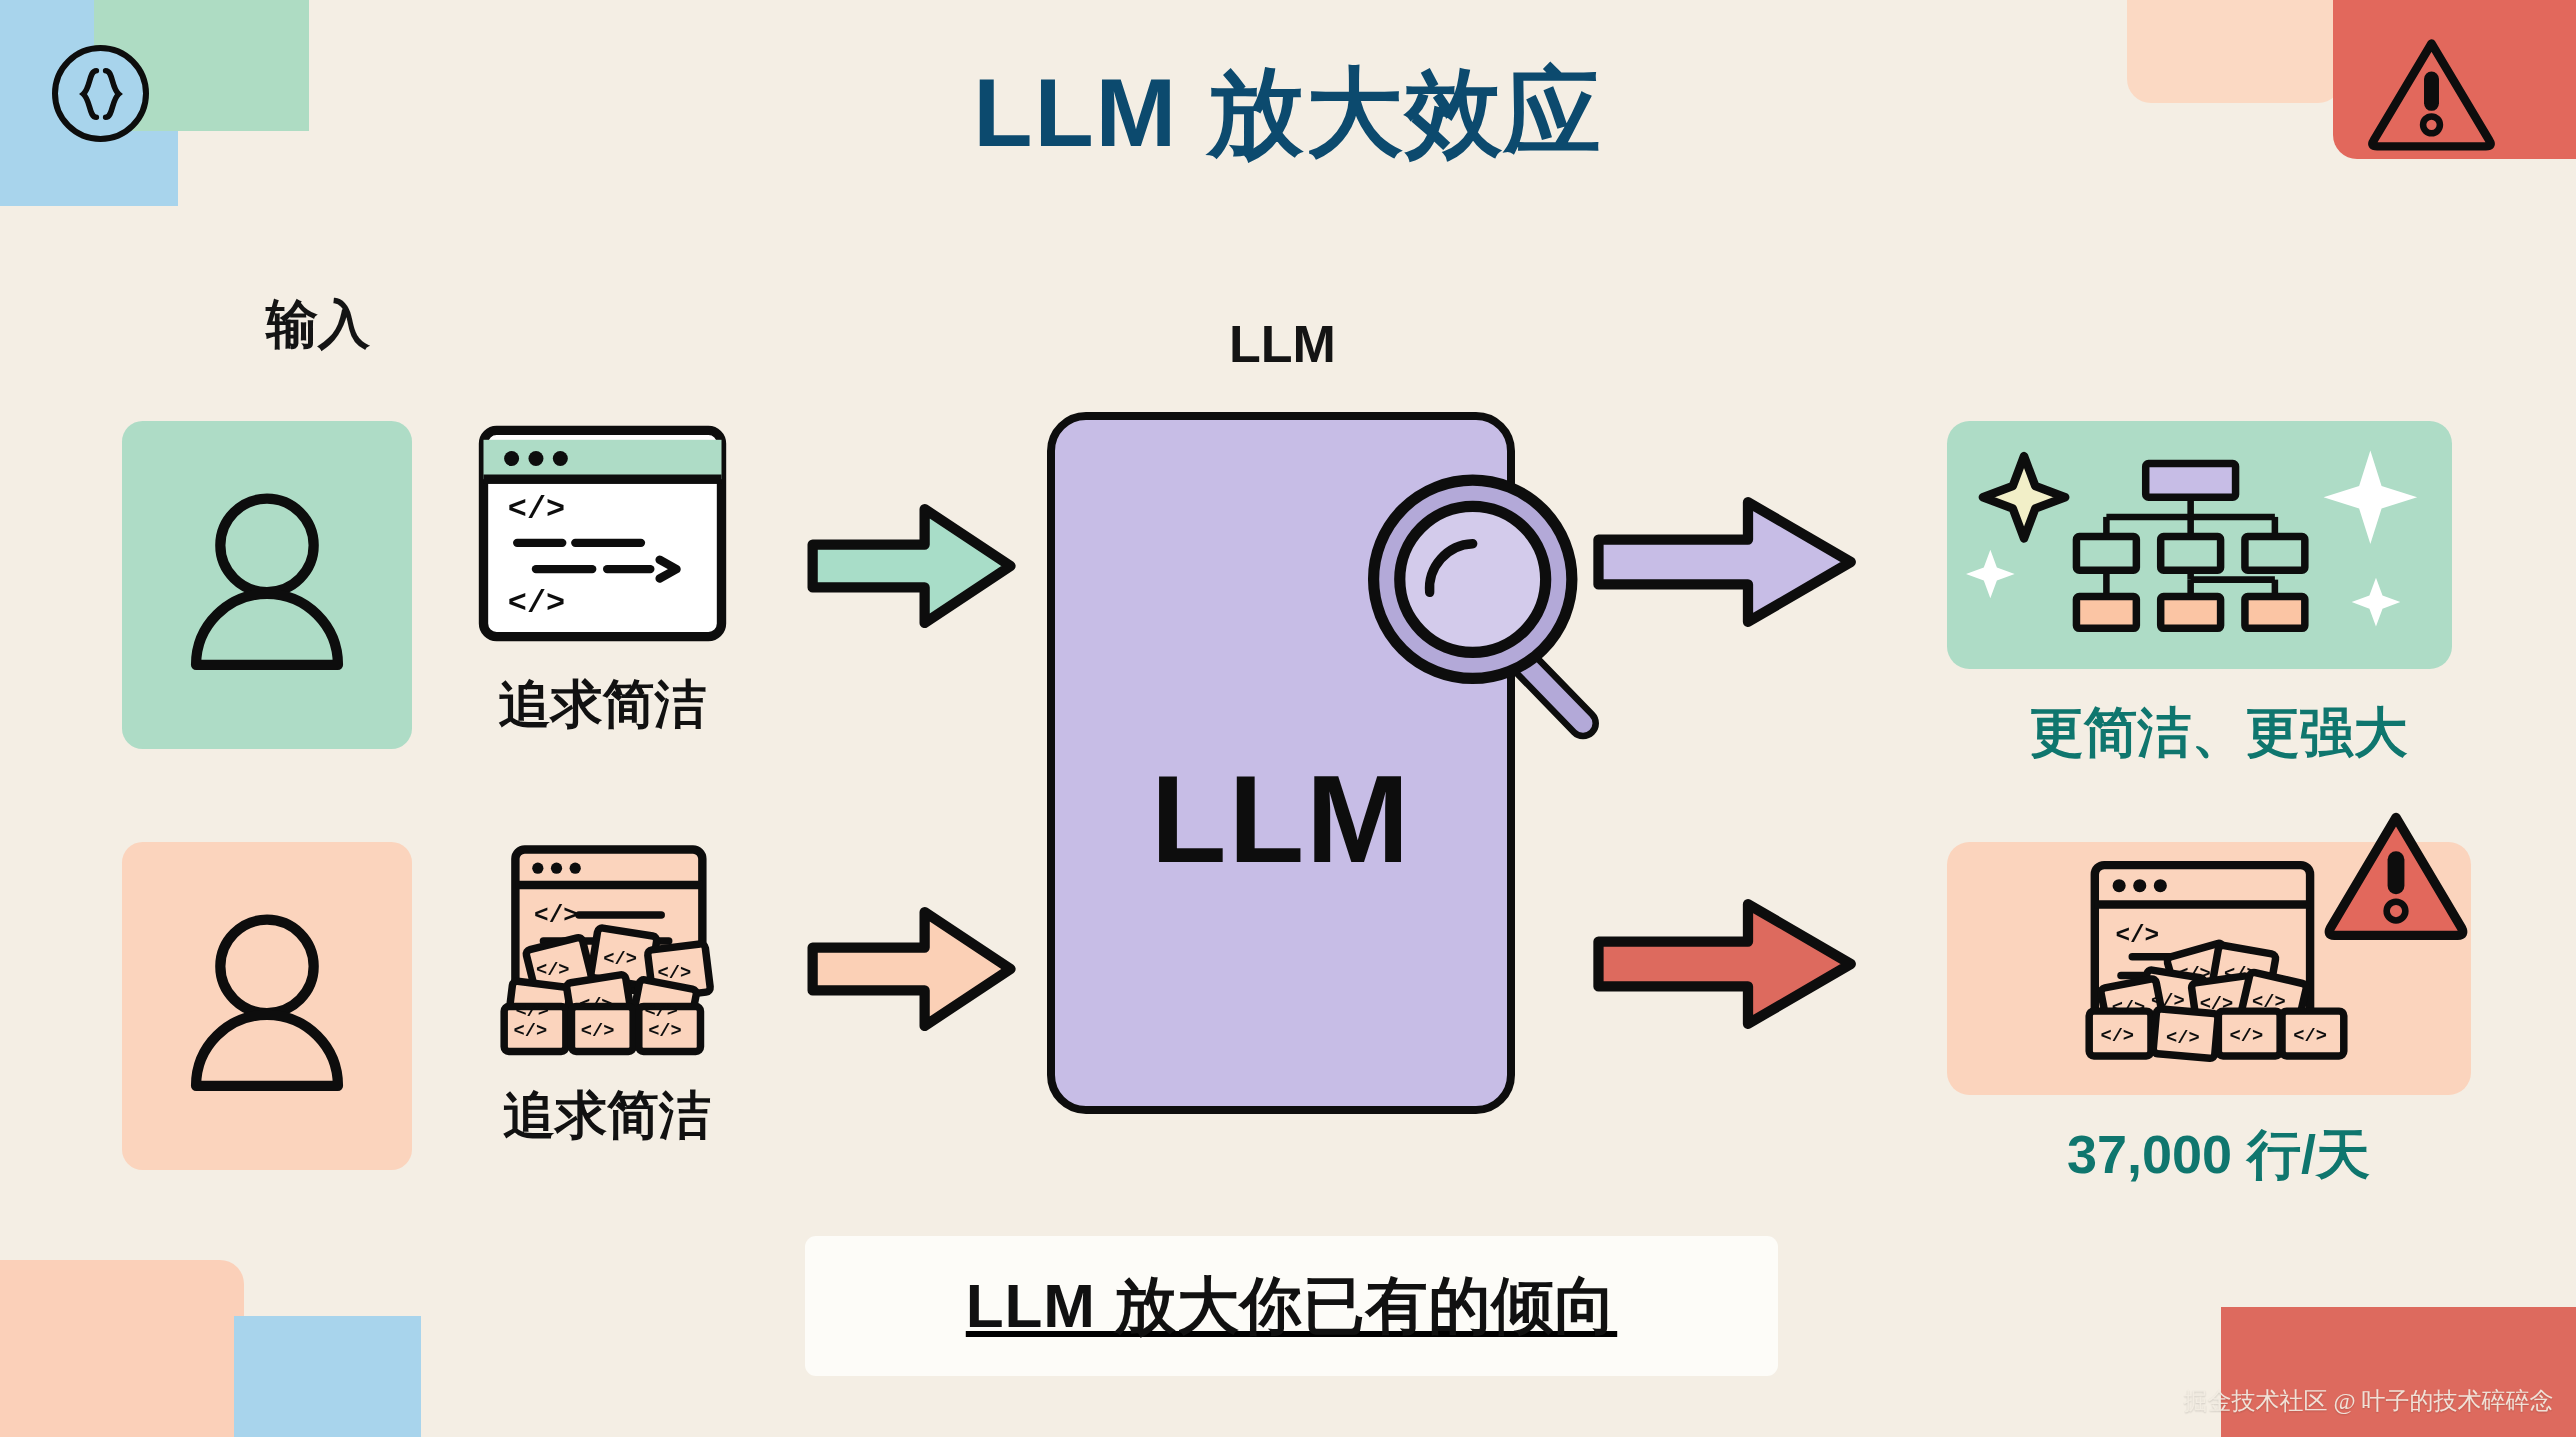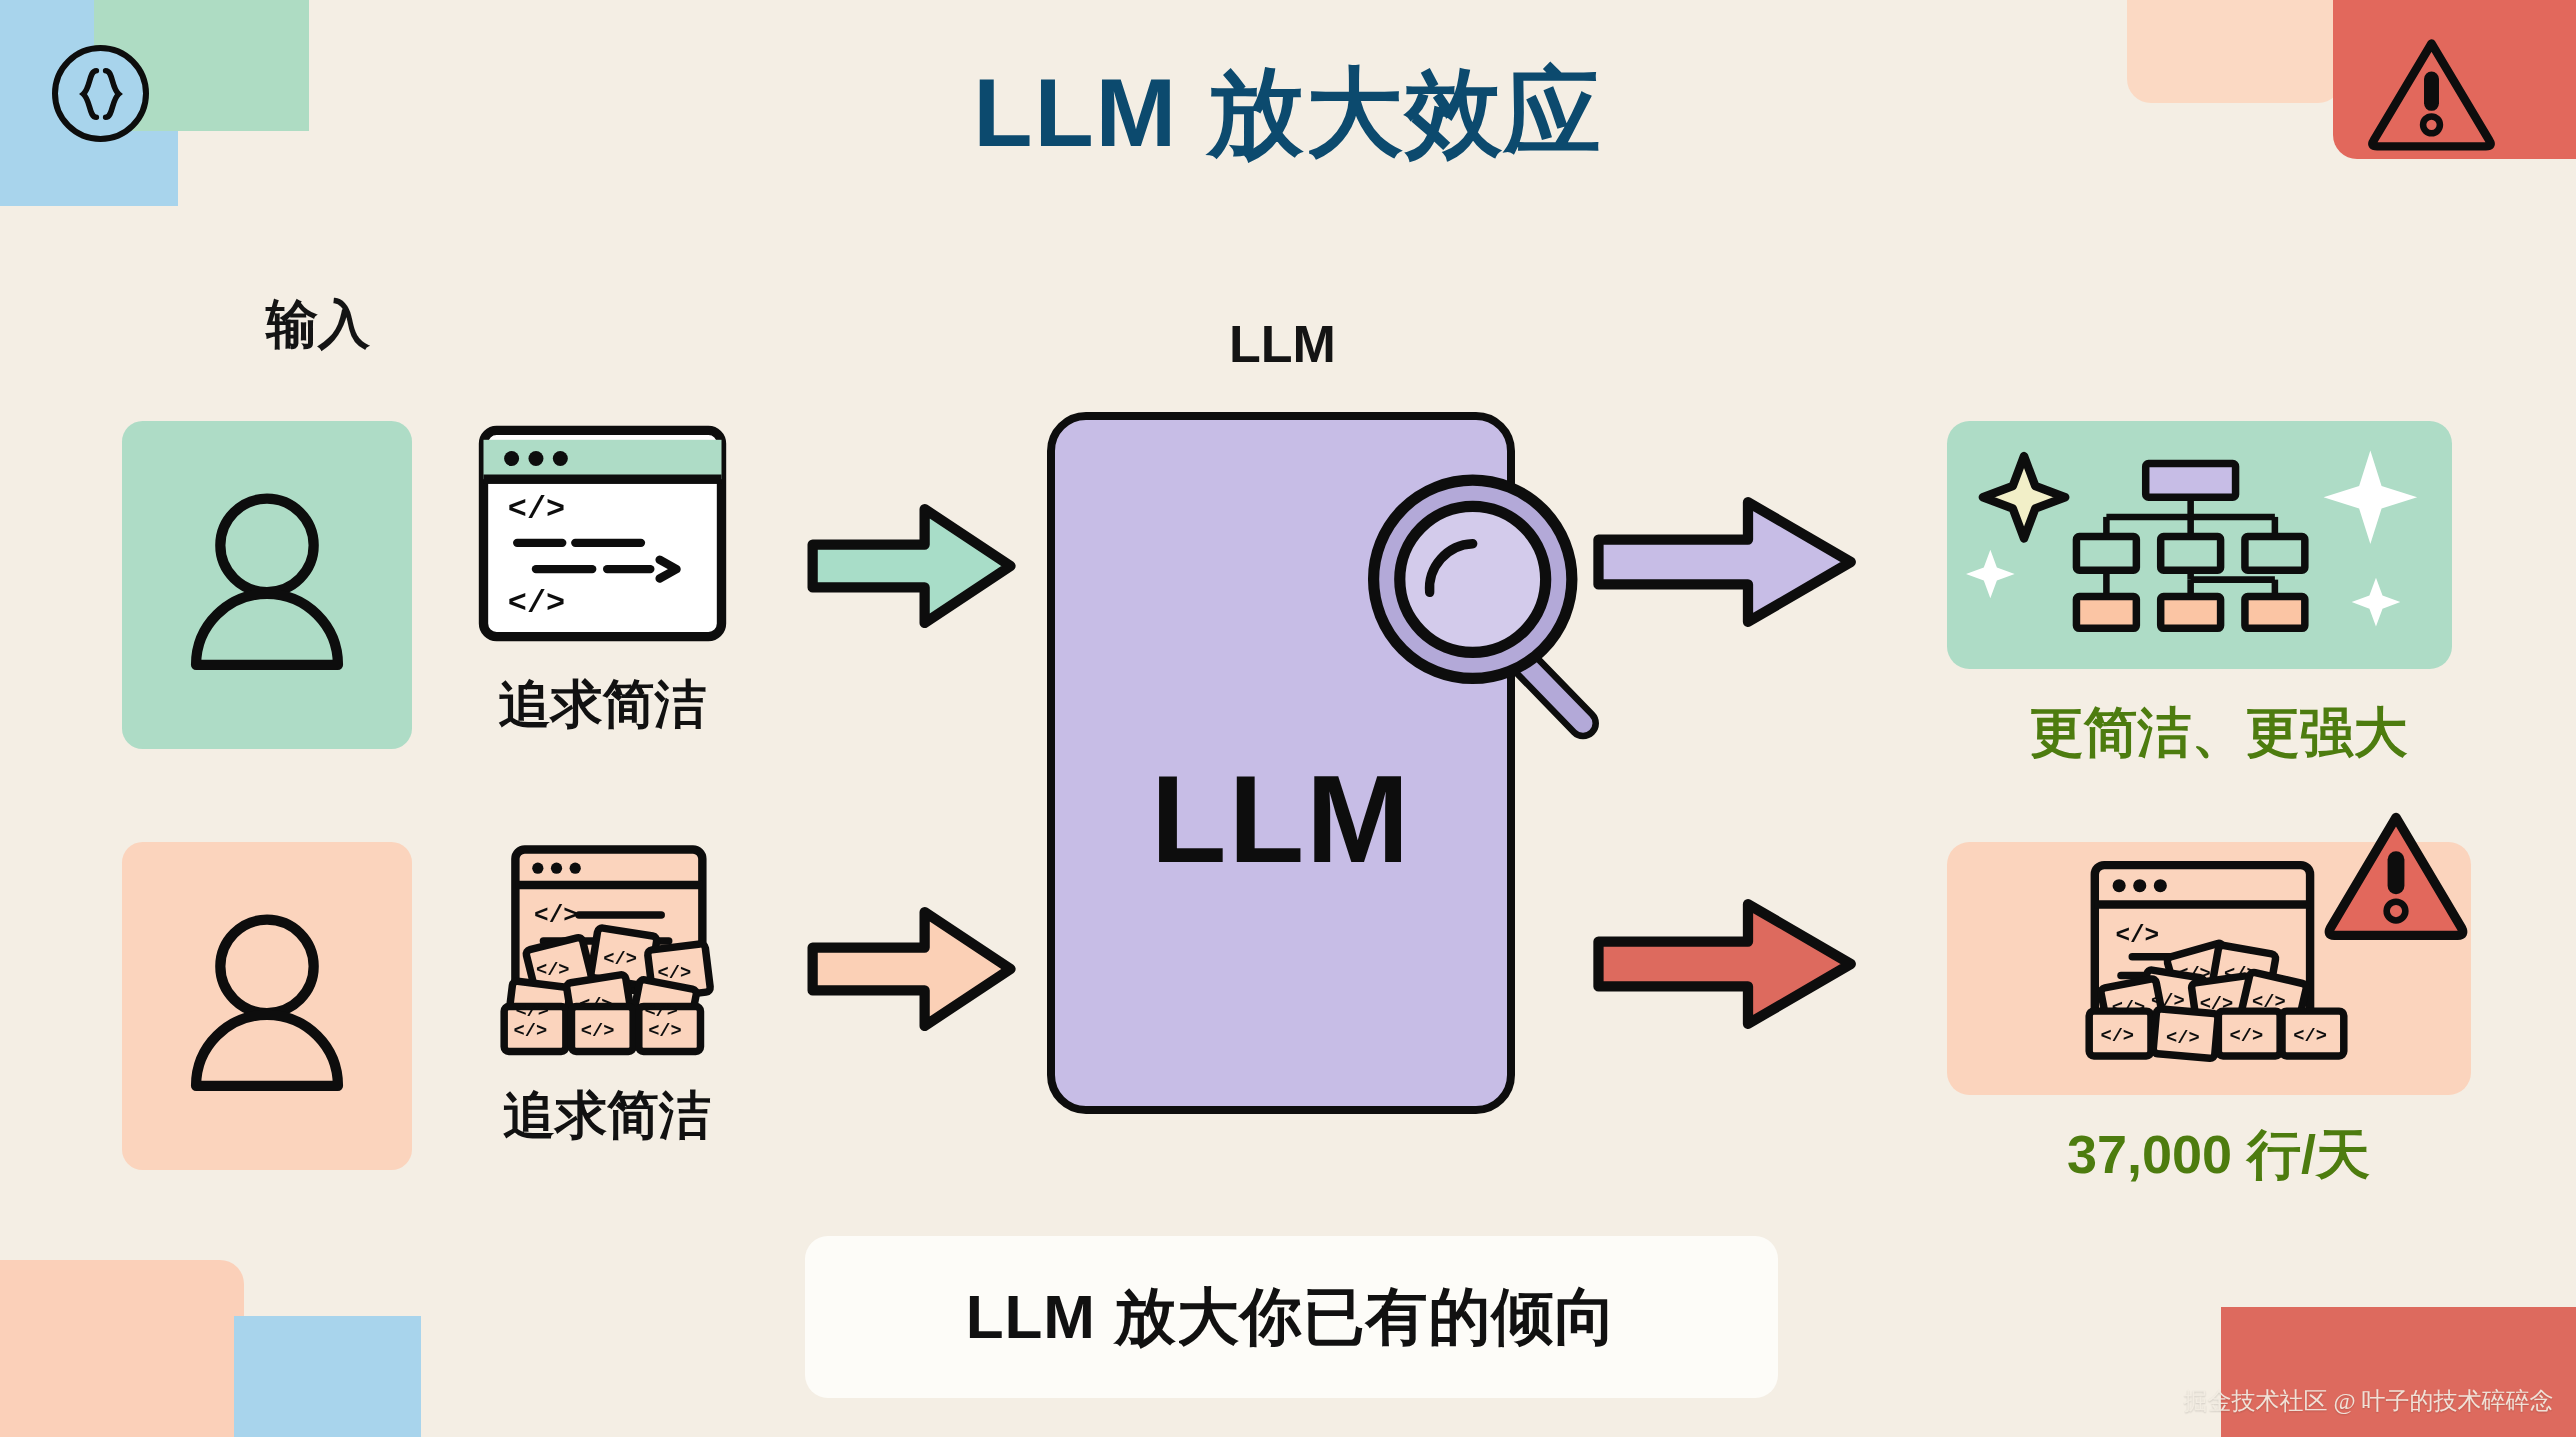--- a/index.html
+++ b/index.html
@@ -97,33 +97,33 @@
 
   
   .out-card {
     position: absolute; border-radius: 22.5px;
     display: flex; align-items: center; justify-content: center;
     overflow: visible;
   }
   .out-card.clean { left: 1947px; top: 421px; width: 505px; height: 248px; background: #aedcc6; }
   .out-card.messy { left: 1947px; top: 842px; width: 524px; height: 253px; background: #fbd4bd; }
   .out-label {
-    position: absolute; font-size: 54px; font-weight: 800; color: #4d7c0f;
+    position: absolute; font-size: 54px; font-weight: 800; color: #0f766e;
     white-space: nowrap;
   }
   .out-label.one { left: 1947px; top: 697px; width: 543px; text-align: center; }
   .out-label.two { left: 1947px; top: 1119px; width: 543px; text-align: center; }
   .warn-out { position: absolute; left: 2321px; top: 810px; width: 150px; height: 131px; }
 
   
   .banner {
     position: absolute; left: 805px; top: 1236px;
-    width: 973px; height: 162px;
-    background: #fdfcf8; border-radius: 23px;
-    display: flex; align-items: center; justify-content: center;
+    width: 973px; height: 140px;
+    background: #fdfcf8; border-radius: 11px;
+    display: flex; align-items: center; justify-content: center; text-decoration: underline;
   }
   .banner-text {
     font-size: 62px; font-weight: 800; color: #111; letter-spacing: 0.9px;
   }
 
   .watermark {
     position: absolute; right: 22.5px; bottom: 20.6px;
     font-size: 24px; color: #f2ece2; opacity: .92;
     font-family: "Liberation Serif", "DejaVu Serif", serif;
     text-shadow: 0 0.9px 1.9px rgba(0,0,0,.18);

